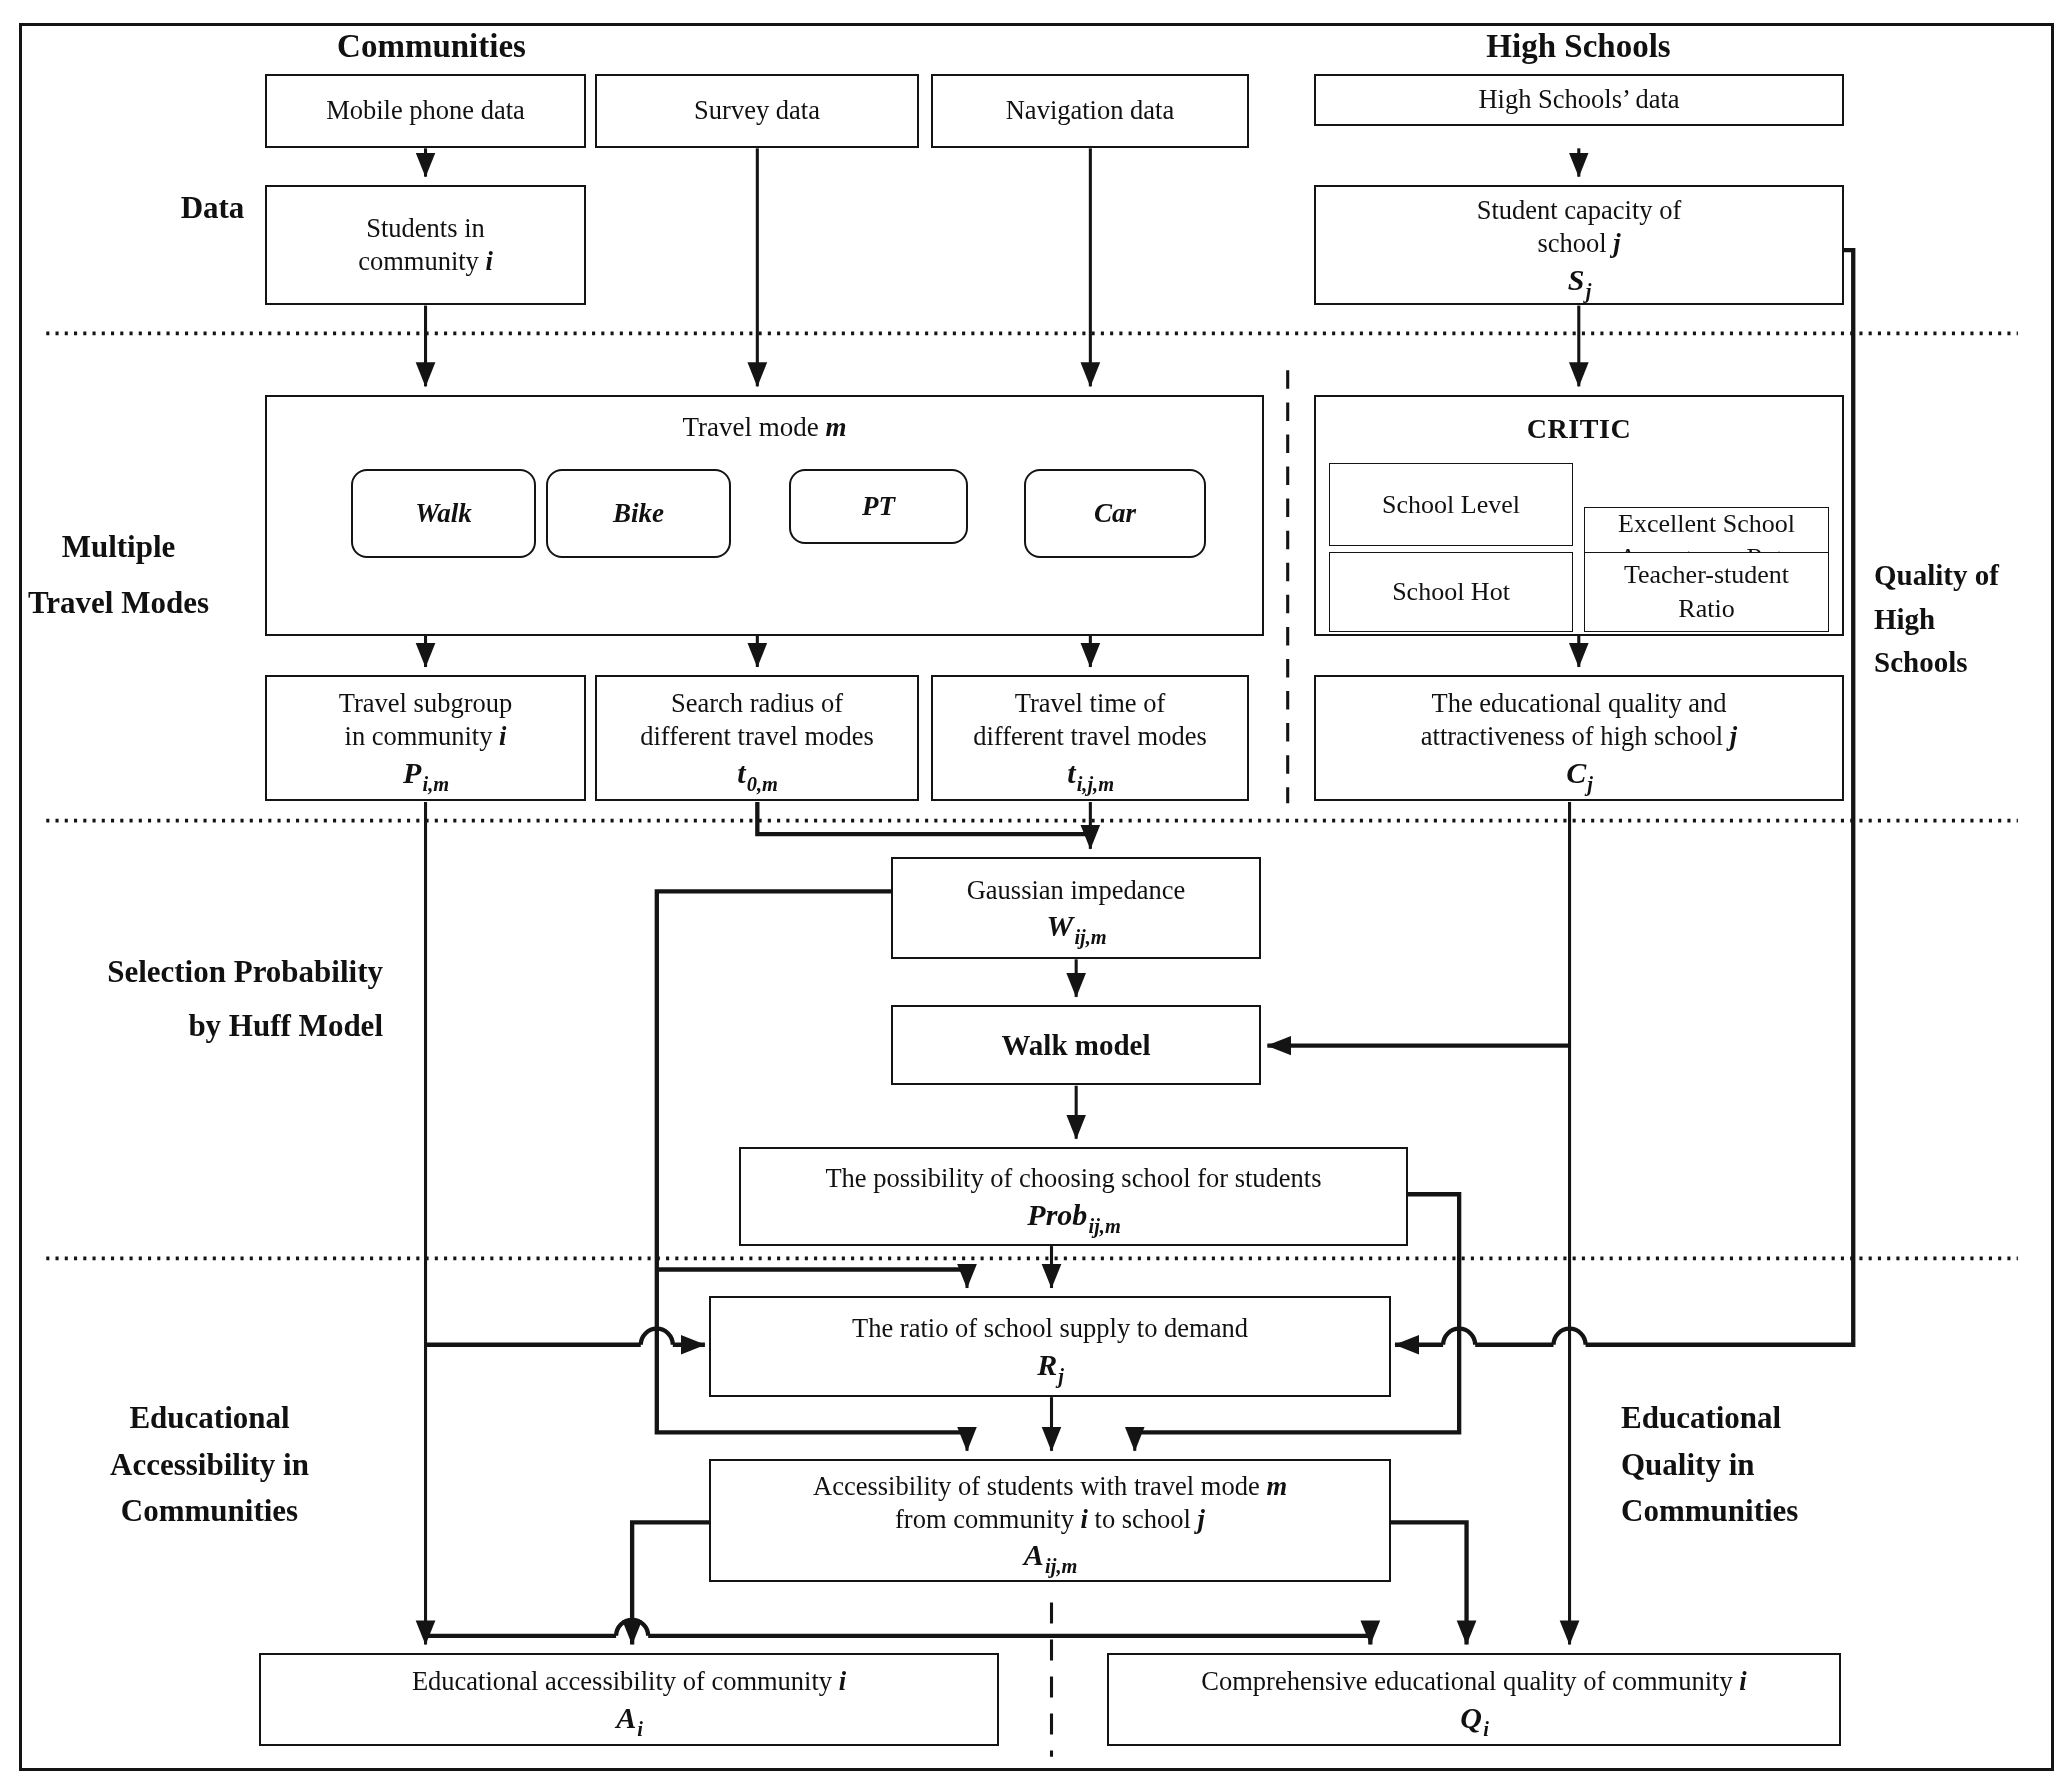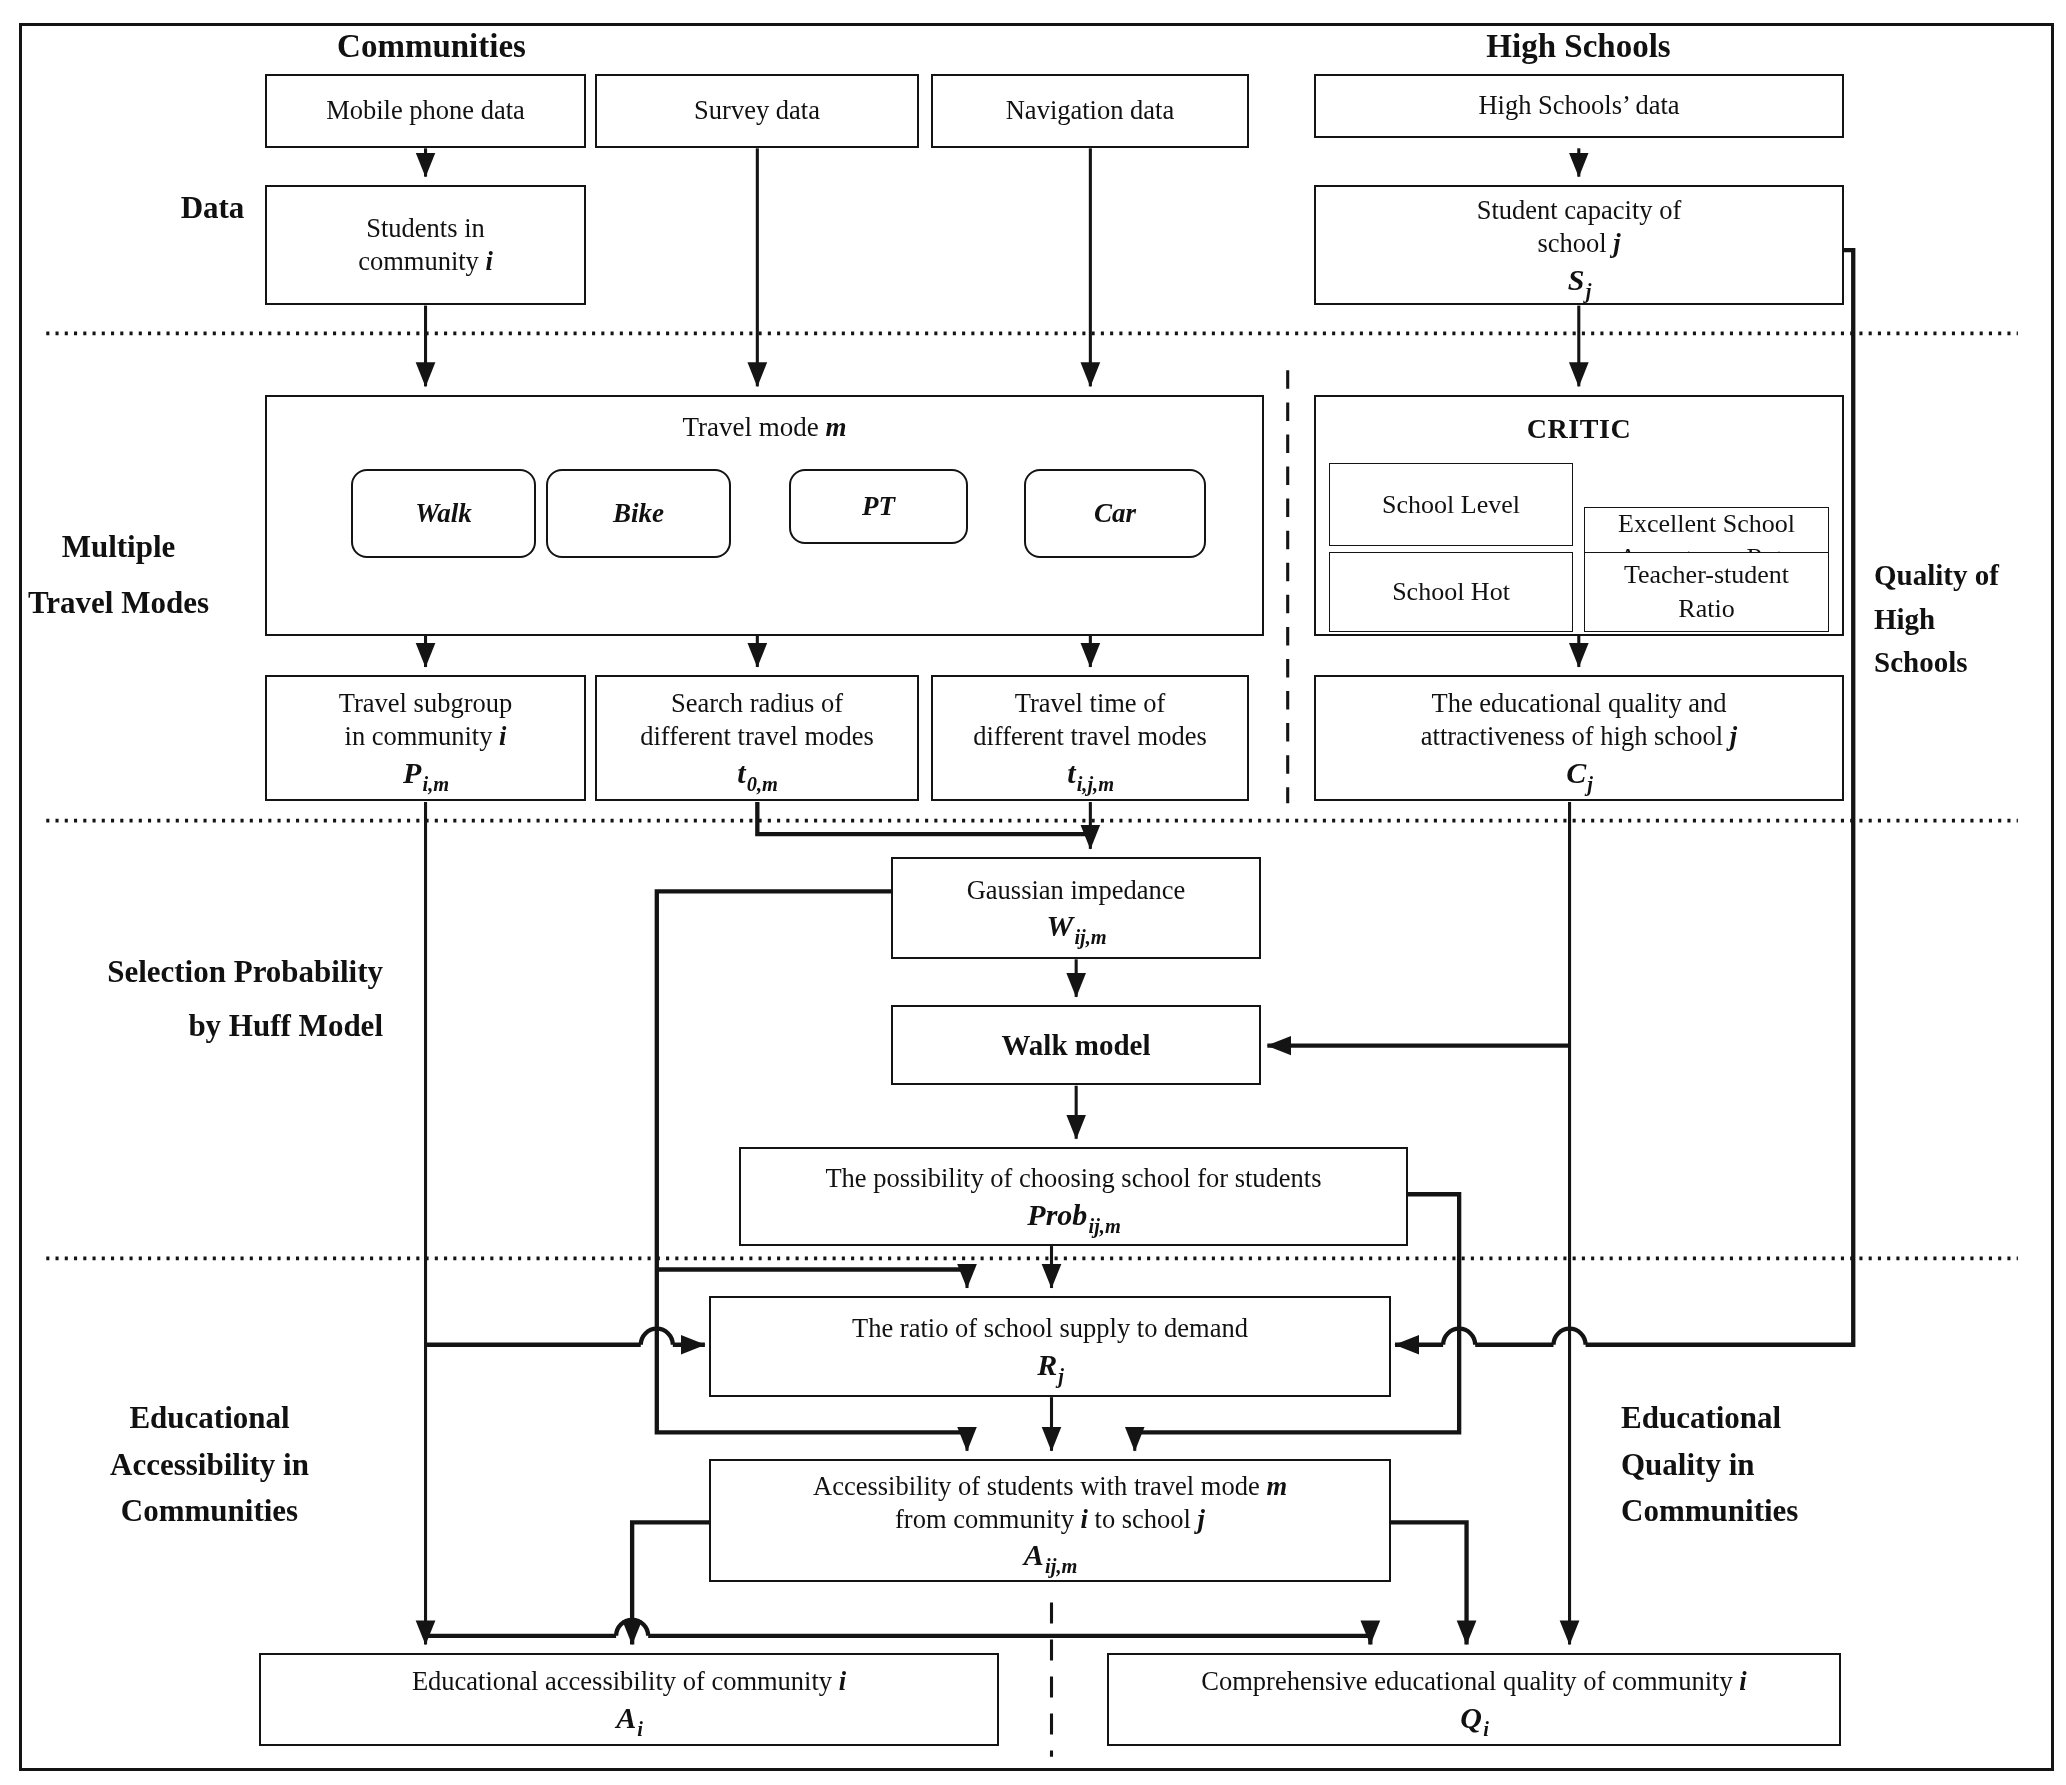--- a/index.html
+++ b/index.html
@@ -133,21 +133,21 @@
 
   <div class="box" style="left:265px;top:74px;width:321px;height:74px;">
     <div>Mobile phone data</div>
   </div>
   <div class="box" style="left:595px;top:74px;width:324px;height:74px;">
     <div>Survey data</div>
   </div>
   <div class="box" style="left:931px;top:74px;width:318px;height:74px;">
     <div>Navigation data</div>
   </div>
-  <div class="box" style="left:1314px;top:74px;width:530px;height:64px;">
+  <div class="box" style="left:1314px;top:74px;width:530px;height:52px;">
     <div>High Schools’ data</div>
   </div>
 
   <div class="box" style="left:265px;top:185px;width:321px;height:120px;">
     <div>Students in</div>
     <div><span>community </span><span class="iv">i</span></div>
   </div>
   <div class="box" style="left:1314px;top:185px;width:530px;height:120px;">
     <div>Student capacity of</div>
     <div><span>school </span><span class="iv">j</span></div>

